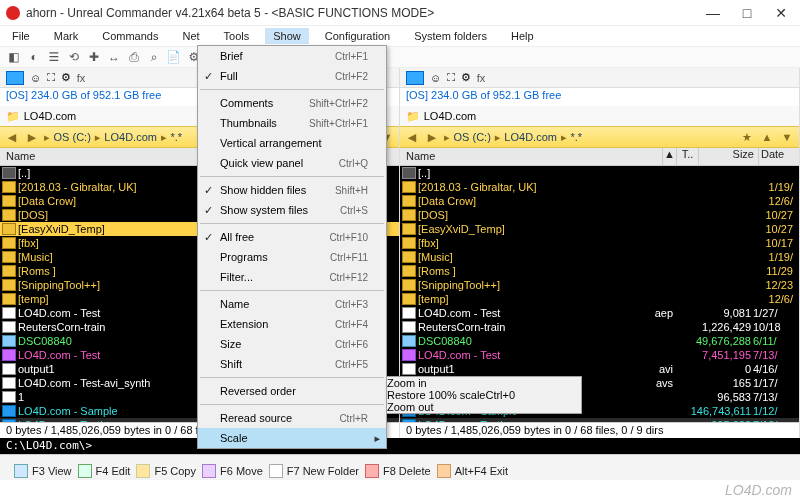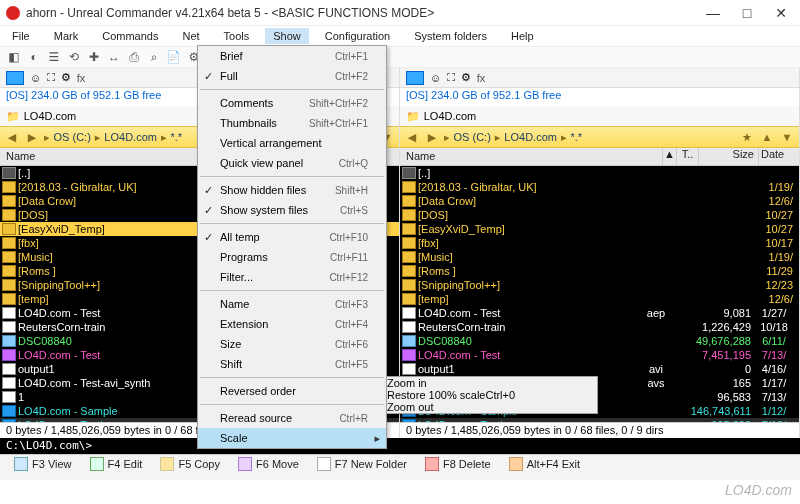--- a/index.html
+++ b/index.html
@@ -37,33 +37,33 @@
 .colhdr .c-date{width:40px;text-align:left;padding-left:2px}
 .filelist{flex:1;background:#000;overflow:hidden;font-family:"Lucida Console",Consolas,monospace;font-size:11px;line-height:14px;color:#fff;position:relative}
 .row{display:flex;height:14px;align-items:center;padding:0 2px;white-space:nowrap}
 .row .ic{width:14px;height:12px;margin-right:2px;flex-shrink:0;display:inline-block;background:#f0c23a;border:1px solid #a87c12}
 .row .ic.up{background:#555;border-color:#888}
 .row .ic.doc{background:#fff;border-color:#888}
 .row .ic.exe{background:#29e;border-color:#06a}
 .row .ic.img{background:#8cf;border-color:#48a}
 .row .ic.vid{background:#c6f;border-color:#84c}
 .row .nm{flex:1;overflow:hidden;text-overflow:clip}
-.row .ext{width:36px;text-align:center;padding-left:2px;overflow:hidden}
+.row .ext{width:36px;text-align:right;padding-left:2px;overflow:hidden}
 .row .sz{width:80px;text-align:right;padding-right:2px;overflow:hidden}
-.row .dt{width:44px;text-align:center;padding-right:2px;overflow:hidden}
+.row .dt{width:44px;text-align:left;padding-right:2px;overflow:hidden}
 .row.fld-row{color:#ffd24a}
 .row.wht{color:#fff}
 .row.grn{color:#5af26e}
 .row.mag{color:#ff5bd0}
 .row.cyan{color:#37e0e0}
 .row.sel-yel{background:#ffd24a;color:#000}
 .row.sel-gry{background:#2a2a2a}
 .statusline{height:16px;background:#fff;color:#000;padding:1px 6px;border-top:1px solid #ccc;font-size:11px}
 .cmdline{height:16px;background:#000;color:#fff;padding:1px 6px;font-family:Consolas,monospace;font-size:11px}
-.fkeys{height:26px;display:flex;align-items:flex-start;gap:18px;padding:2px 14px;background:#f4f4f4;border-top:1px solid #ccc}
+.fkeys{height:26px;display:flex;align-items:flex-end;gap:6px;padding:2px 14px;background:#f4f4f4;border-top:1px solid #ccc}
 .fkey{display:flex;align-items:center;gap:4px;color:#222}
 .fkey .fi{width:14px;height:14px;background:#e6a817;border:1px solid #a87c12;display:inline-block}
 .fkey .fi.v{background:#cfe8ff;border-color:#6aa}
 .fkey .fi.e{background:#dfe;border-color:#6a6}
 .fkey .fi.c{background:#ffe6a0;border-color:#cc9}
 .fkey .fi.m{background:#e8d0ff;border-color:#a7c}
 .fkey .fi.n{background:#fff;border-color:#aaa}
 .fkey .fi.d{background:#ffb0b0;border-color:#c66}
 .fkey .fi.x{background:#ffd0a0;border-color:#c96}
 .dropdown{position:absolute;background:#f0f0f0;border:1px solid #a0a0a0;box-shadow:2px 2px 4px rgba(0,0,0,.25);z-index:50}
@@ -536,21 +536,21 @@
       <span class="sc">Shift+H</span>
     </div>
     <div class="dditem">
       <span class="chk">✓</span>
       <span class="lbl">Show system files</span>
       <span class="sc">Ctrl+S</span>
     </div>
     <div class="sep"></div>
     <div class="dditem">
       <span class="chk">✓</span>
-      <span class="lbl">All temp</span>
+      <span class="lbl">All free</span>
       <span class="sc">Ctrl+F10</span>
     </div>
     <div class="dditem">
       <span class="lbl">Programs</span>
       <span class="sc">Ctrl+F11</span>
     </div>
     <div class="dditem">
       <span class="lbl">Filter...</span>
       <span class="sc">Ctrl+F12</span>
     </div>
@@ -579,19 +579,19 @@
     <div class="dditem">
       <span class="lbl">Reread source</span>
       <span class="sc">Ctrl+R</span>
     </div>
     <div class="dditem hl">
       <span class="lbl">Scale</span>
       <span class="sub">▸</span>
     </div>
   </div>
 
-<div class="submenu" id="scale-sub" style="left:386px;top:376px;width:212px">
+<div class="submenu" id="scale-sub" style="left:386px;top:376px;width:196px">
     <div class="dditem"><span class="lbl">Zoom in</span></div>
     <div class="dditem"><span class="lbl">Restore 100% scale</span><span class="sc">Ctrl+0</span></div>
     <div class="dditem"><span class="lbl">Zoom out</span></div>
   </div>
 
 <div class="watermark">LO4D.com</div>
 
 </body></html>

